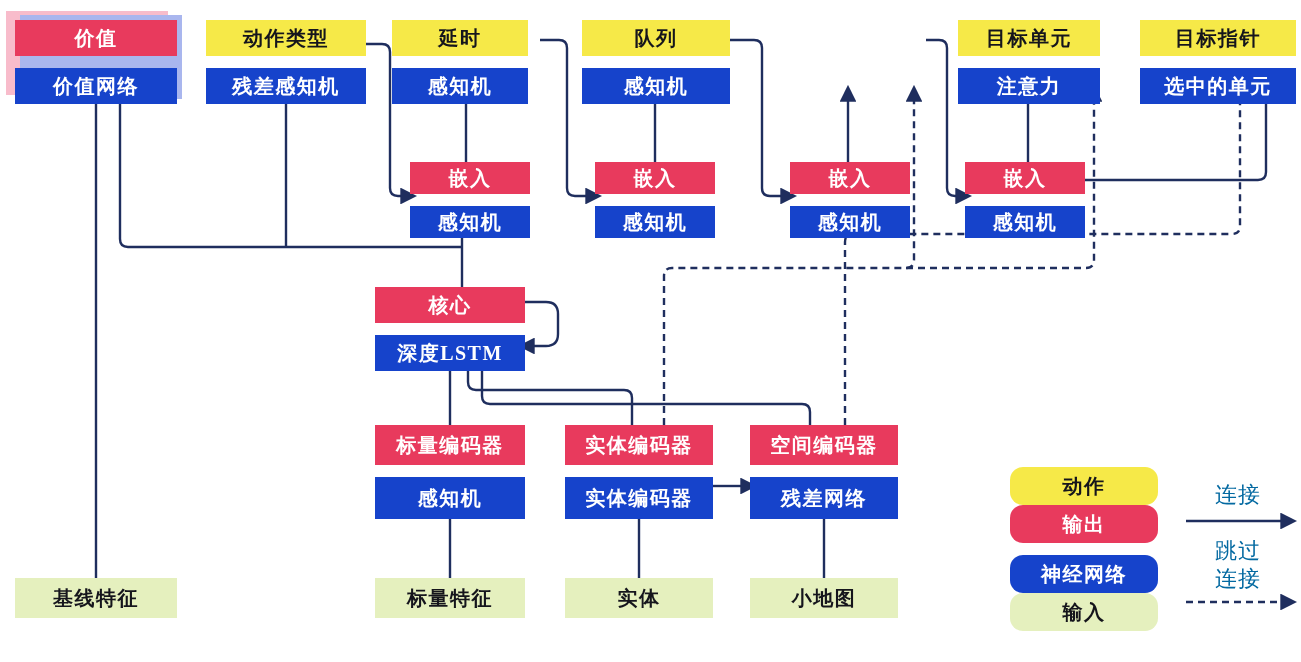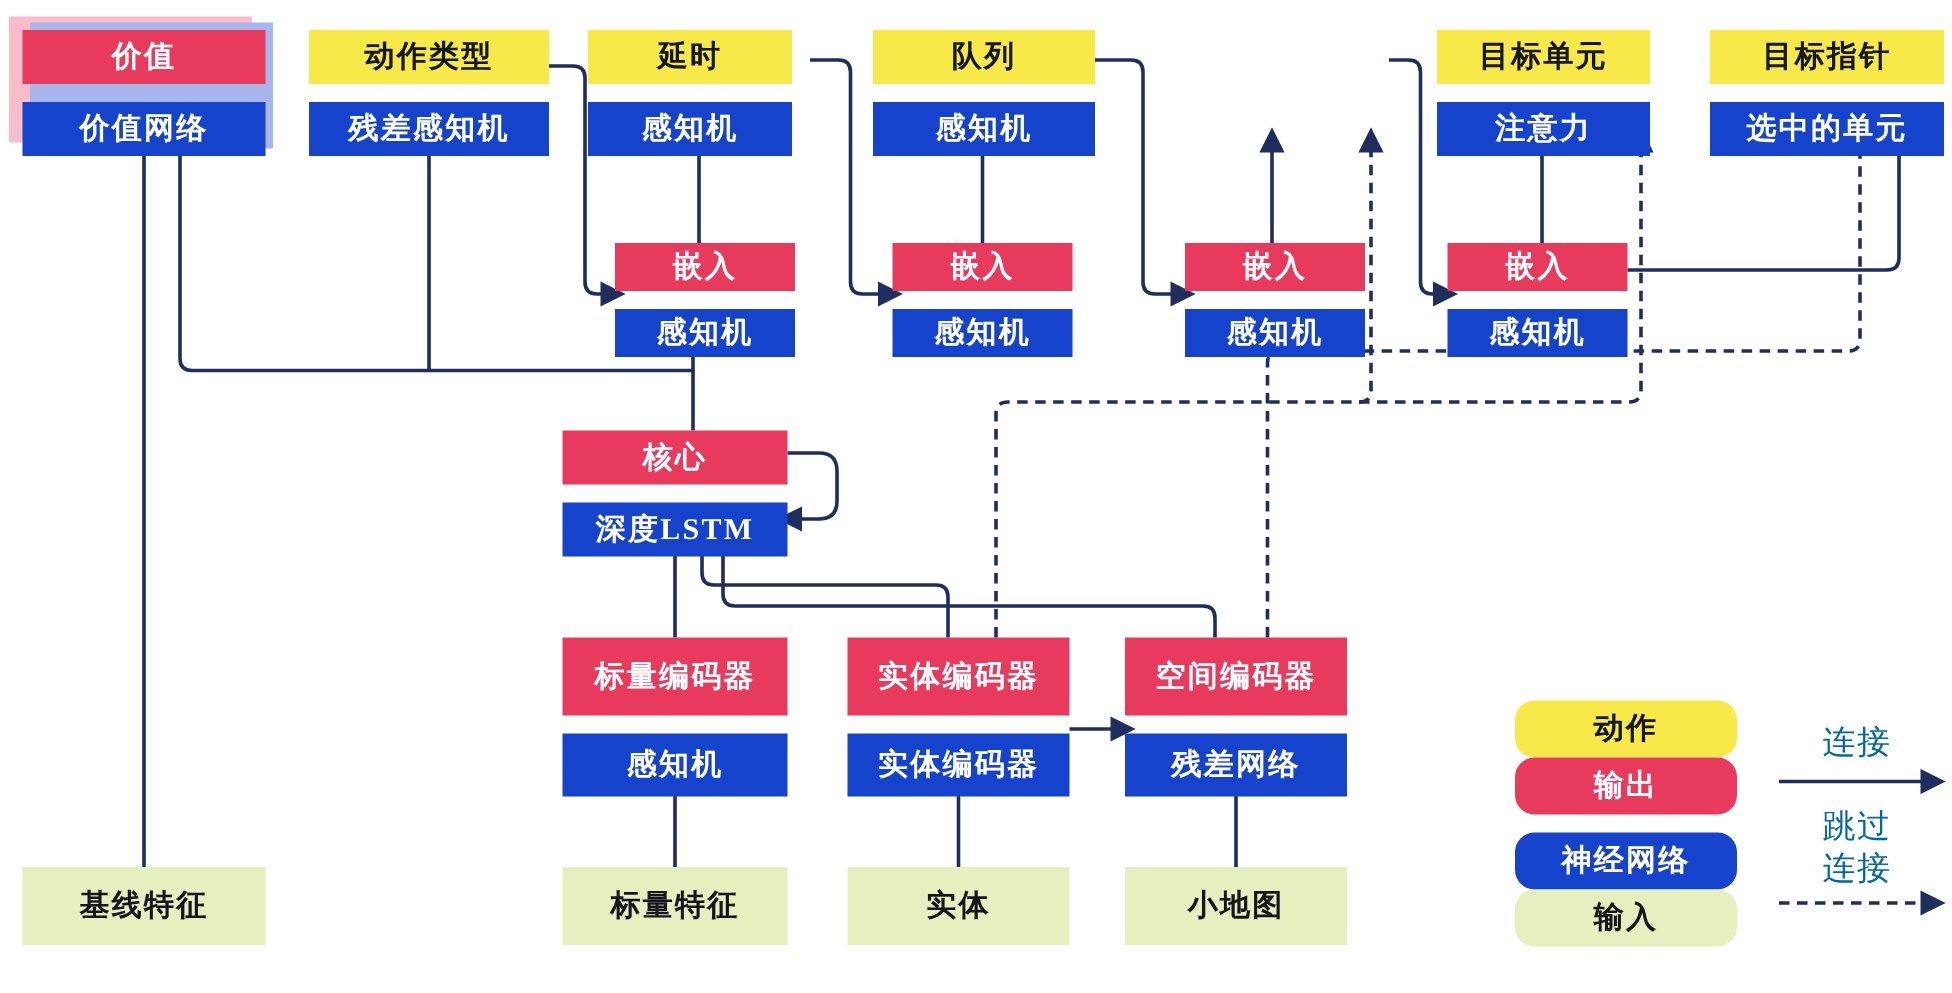--- a/index.html
+++ b/index.html
@@ -13,21 +13,21 @@
   #ah path{fill:var(--arrow);stroke:none;}
   .node{position:absolute;}
   .part{
     position:relative;display:flex;align-items:center;justify-content:center;
     font-weight:bold;font-size:20px;letter-spacing:1.5px;line-height:1;
   }
   .yellow{background:var(--yellow);color:#15151c;}
   .red{background:var(--red);color:#ffffff;}
   .blue{background:var(--blue);color:#ffffff;margin-top:12px;}
   .green{background:var(--green);color:#15151c;}
-  .h36{height:36px;} .h32{height:32px;} .h40{height:52px;} .h42{height:42px;} .h38{height:38px;border-radius:13px;}
+  .h36{height:36px;} .h32{height:32px;} .h40{height:40px;} .h42{height:42px;} .h38{height:38px;border-radius:13px;}
   .stack{position:absolute;width:100%;height:100%;}
   .stack.pink{left:-9px;top:-9px;background:var(--pink);}
   .stack.peri{left:5px;top:-5px;background:var(--peri);}
   .freelabel{
     position:absolute;width:104px;text-align:center;font-size:22px;color:#0369a1;
     letter-spacing:1px;
   }
 </style>
 </head>
 <body>

